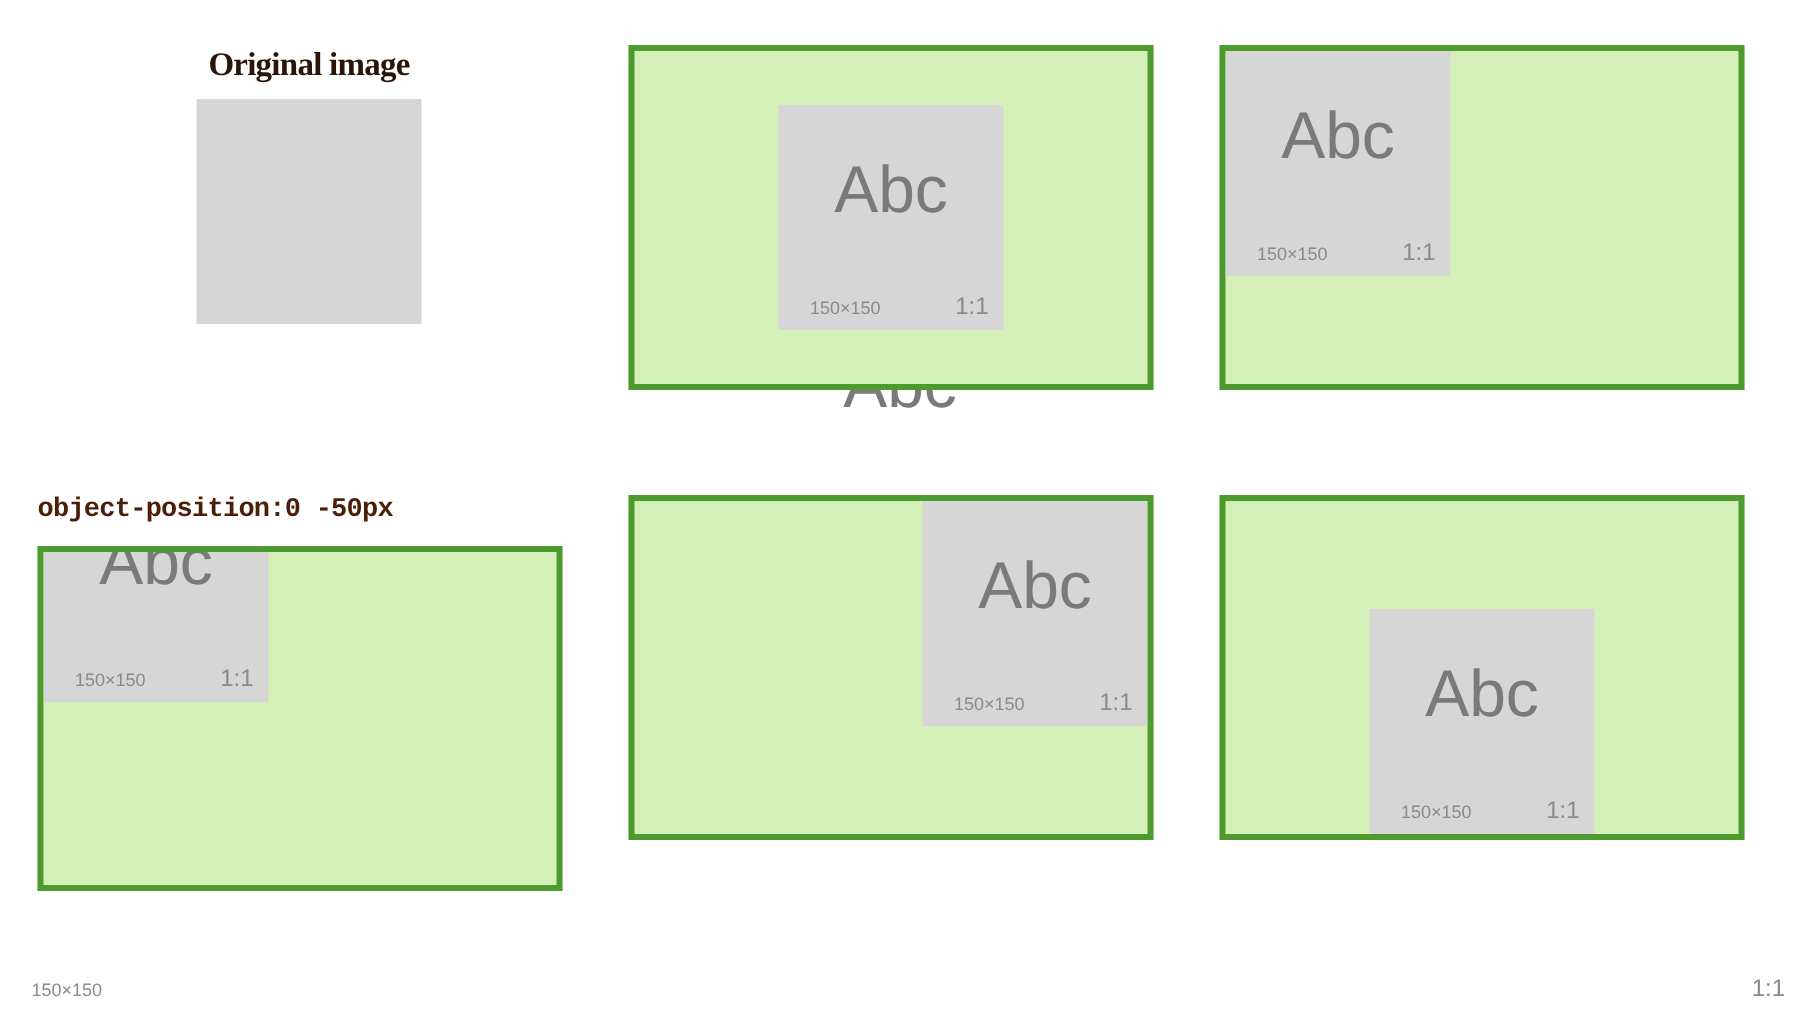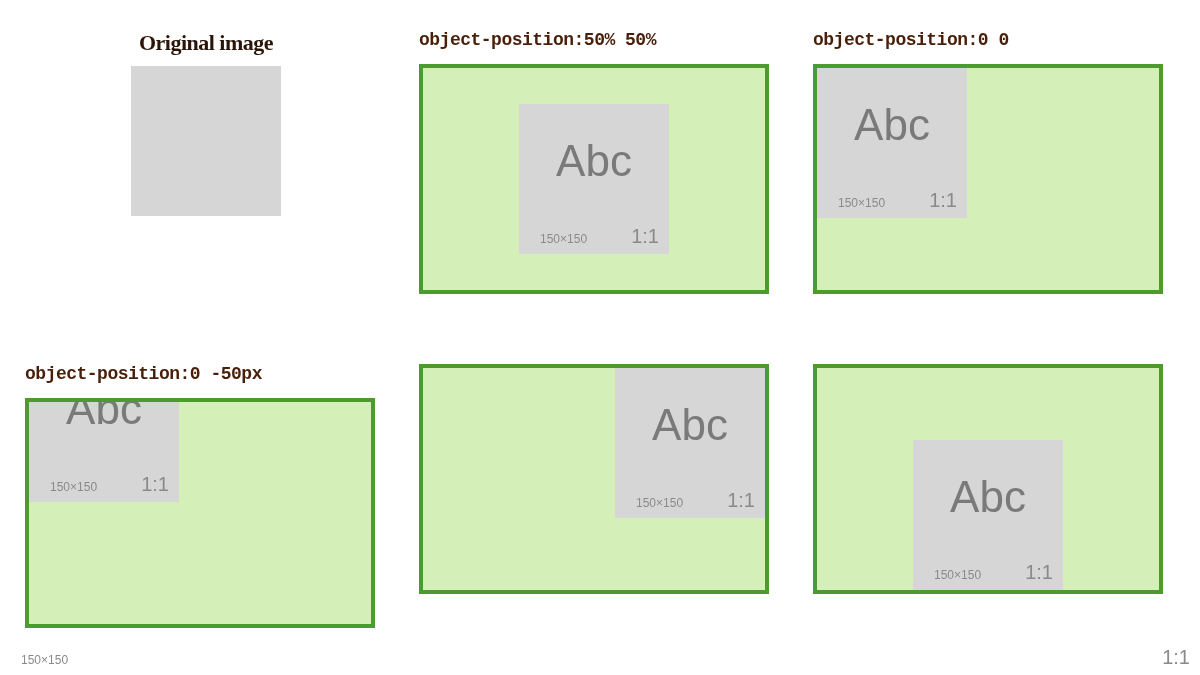--- a/index.html
+++ b/index.html
@@ -71,21 +71,21 @@
     position: absolute;
     left: 21px;
     bottom: 8px;
     font-size: 12px;
     color: #8a8a8a;
   }
   .ph-ratio {
     position: absolute;
     right: 10px;
     bottom: 6px;
-    font-size: 20px;
+    font-size: 16px;
     color: #8a8a8a;
   }
   
   .pos-center { top: 50%; left: 50%; transform: translate(-50%, -50%); }
   .pos-topleft { top: 0; left: 0; }
   .pos-neg50 { top: -50px; left: 0; }
   .pos-topright { top: 0; right: 0; }
   .pos-bottom { bottom: 0; left: 50%; transform: translateX(-50%); }
 </style>
 </head>
@@ -94,31 +94,29 @@
 <div class="grid">
     <div class="cell original">
       <div class="label serif">Original image</div>
       <div class="placeholder standalone">
         <div class="ph-main">Abc</div>
         <div class="ph-dims">150×150</div>
         <div class="ph-ratio">1:1</div>
       </div>
     </div>
     <div class="cell">
-      <div class="label ">object-position:50% 50%</div>
       <div class="frame">
         <div class="placeholder pos-center">
           <div class="ph-main">Abc</div>
           <div class="ph-dims">150×150</div>
           <div class="ph-ratio">1:1</div>
         </div>
       </div>
     </div>
     <div class="cell">
-      <div class="label ">object-position:0 0</div>
       <div class="frame">
         <div class="placeholder pos-topleft">
           <div class="ph-main">Abc</div>
           <div class="ph-dims">150×150</div>
           <div class="ph-ratio">1:1</div>
         </div>
       </div>
     </div>
     <div class="cell">
       <div class="label ">object-position:0 -50px</div>

